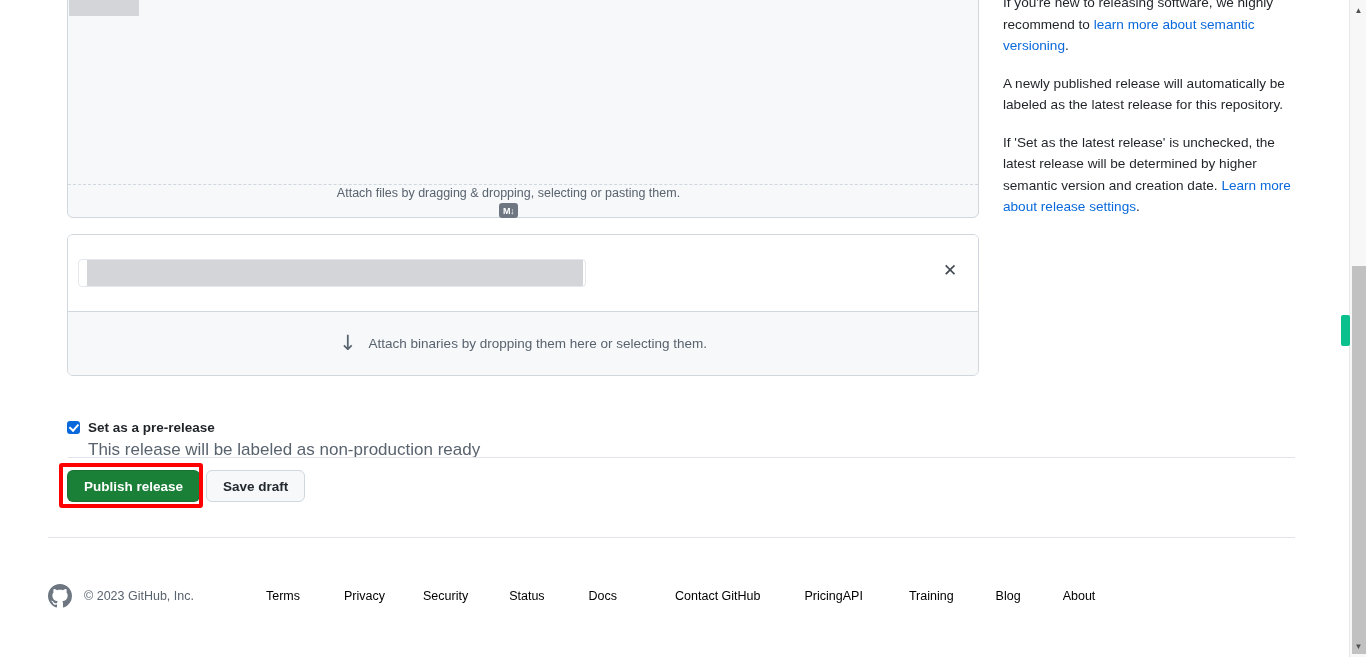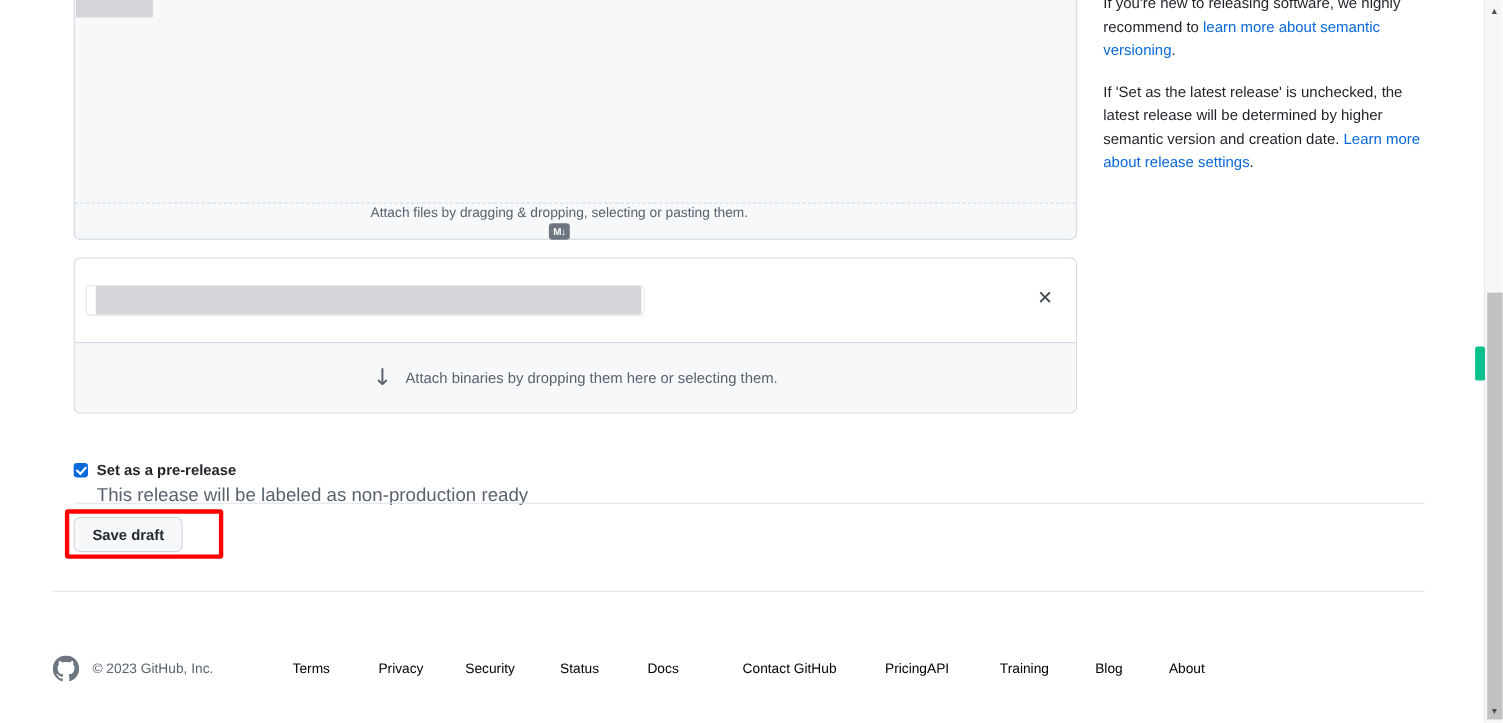--- a/index.html
+++ b/index.html
@@ -246,21 +246,21 @@
   .footer-rule {
     position: absolute;
     left: 48px;
     top: 537px;
     width: 1247px;
     border-top: 1px solid #e1e4e8;
   }
   .footer {
     position: absolute;
     left: 48px;
-    top: 596px;
+    top: 584px;
     width: 1247px;
     display: flex;
     align-items: center;
     font-size: 12.5px;
     color: #59636e;
     text-align: center;
   }
   .gh-mark { width: 24px; height: 24px; color: #6e7781; flex: none; }
   .copyright { margin-left: 12px; white-space: nowrap; }
   .footer-links {
@@ -344,26 +344,28 @@
     <div class="pre-line">
       <div class="cbox"></div>
       <span class="pre-title">Set as a pre-release</span>
     </div>
     <div class="pre-sub">This release will be labeled as non-production ready</div>
   </div>
 
   <div class="rule-actions"></div>
 
   <div class="actions">
+    <div class="btn btn-primary">Publish release</div>
     <div class="btn btn-default">Save draft</div>
   </div>
   <div class="highlight-box"></div>
 
   <div class="sidebar">
     <p><span>If you're new to releasing software, we highly recommend to </span><a class="lnk">learn more about semantic versioning</a><span>.</span></p>
+    <p>A newly published release will automatically be labeled as the latest release for this repository.</p>
     <p><span>If 'Set as the latest release' is unchecked, the latest release will be determined by higher semantic version and creation date. </span><a class="lnk">Learn more about release settings</a><span>.</span></p>
   </div>
 
   <div class="footer-rule"></div>
   <div class="footer">
     <svg class="gh-mark" viewBox="0 0 16 16" fill="currentColor">
       <path d="M8 0C3.58 0 0 3.58 0 8c0 3.54 2.29 6.53 5.47 7.59.4.07.55-.17.55-.38 0-.19-.01-.82-.01-1.49-2.01.37-2.53-.49-2.69-.94-.09-.23-.48-.94-.82-1.13-.28-.15-.68-.52-.01-.53.63-.01 1.08.58 1.23.82.72 1.21 1.87.87 2.33.66.07-.52.28-.87.51-1.07-1.78-.2-3.64-.89-3.64-3.95 0-.87.31-1.59.82-2.15-.08-.2-.36-1.02.08-2.12 0 0 .67-.21 2.2.82.64-.18 1.32-.27 2-.27.68 0 1.36.09 2 .27 1.53-1.04 2.2-.82 2.2-.82.44 1.1.16 1.92.08 2.12.51.56.82 1.27.82 2.15 0 3.07-1.87 3.75-3.65 3.95.29.25.54.73.54 1.48 0 1.07-.01 1.93-.01 2.2 0 .21.15.46.55.38A8.01 8.01 0 0 0 16 8c0-4.42-3.58-8-8-8z"></path>
     </svg>
     <span class="copyright">© 2023 GitHub, Inc.</span>
     <div class="footer-links">

